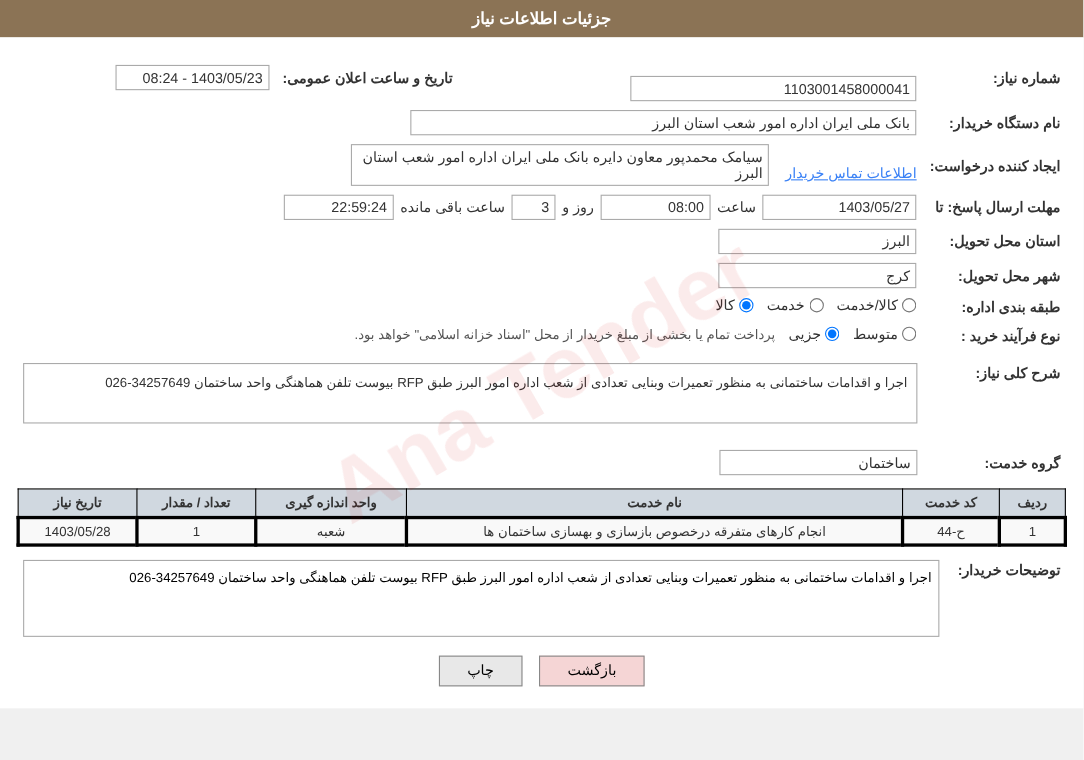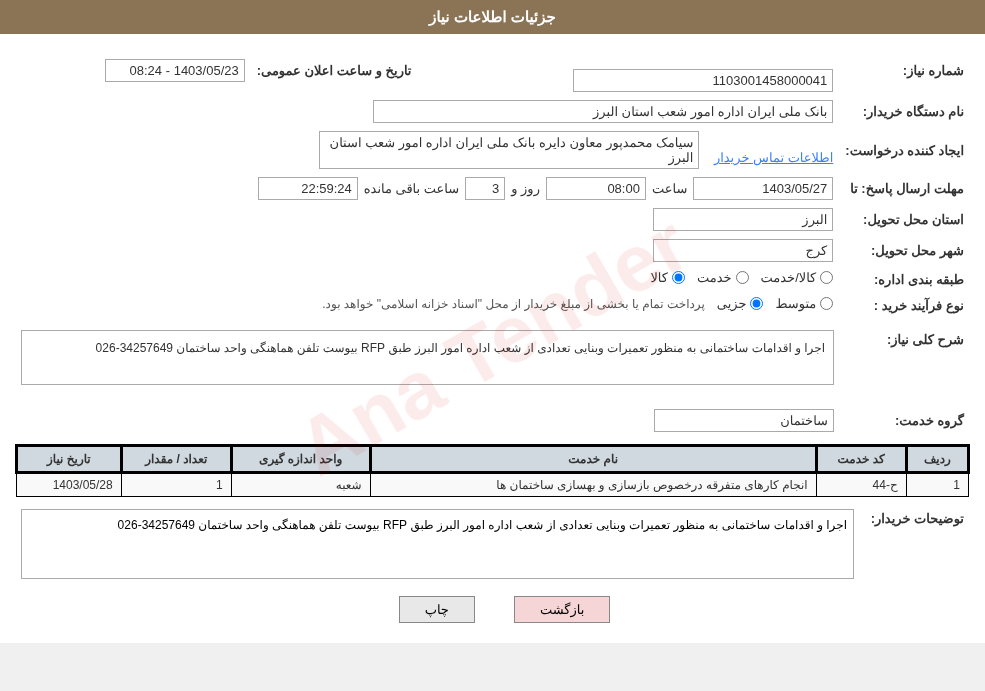--- a/index.html
+++ b/index.html
@@ -79,29 +79,29 @@
       margin-bottom: 8px;
     }
     .data-table {
       width: 100%;
       border-collapse: collapse;
       margin-bottom: 8px;
       font-size: 12px;
     }
     .data-table th {
       background: #d0d8e0;
-      border: 3px solid #000000;
+      border: 1px solid #000000;
       padding: 5px 8px;
       text-align: center;
       font-weight: bold;
     }
     .data-table td {
-      border: 1px solid #000000;
+      border: 3px solid #000000;
       padding: 4px 8px;
-      text-align: right;
+      text-align: center;
     }
     .data-table tbody tr:nth-child(odd) { background: #f9f9f9; }
     .radio-group {
       display: inline-flex;
       gap: 12px;
       align-items: center;
       direction: rtl;
     }
     .radio-item {
       display: flex;
@@ -117,22 +117,21 @@
       margin: 10px 0;
       display: flex;
       justify-content: center;
       gap: 15px;
     }
     .btn {
       padding: 5px 25px;
       border: 1px solid #888;
       cursor: pointer;
       font-size: 13px;
-      font-family: Liberation Sans, sans-serif;
-      margin-left: 24px;
+      font-family: Liberation Serif, serif;
     }
     .btn-print { background: #e8e8e8; }
     .btn-back { background: #f5d5d5; }
     .watermark {
       position: fixed;
       top: 50%;
       left: 50%;
       transform: translate(-50%, -50%) rotate(-30deg);
       opacity: 0.08;
       font-size: 80px;

